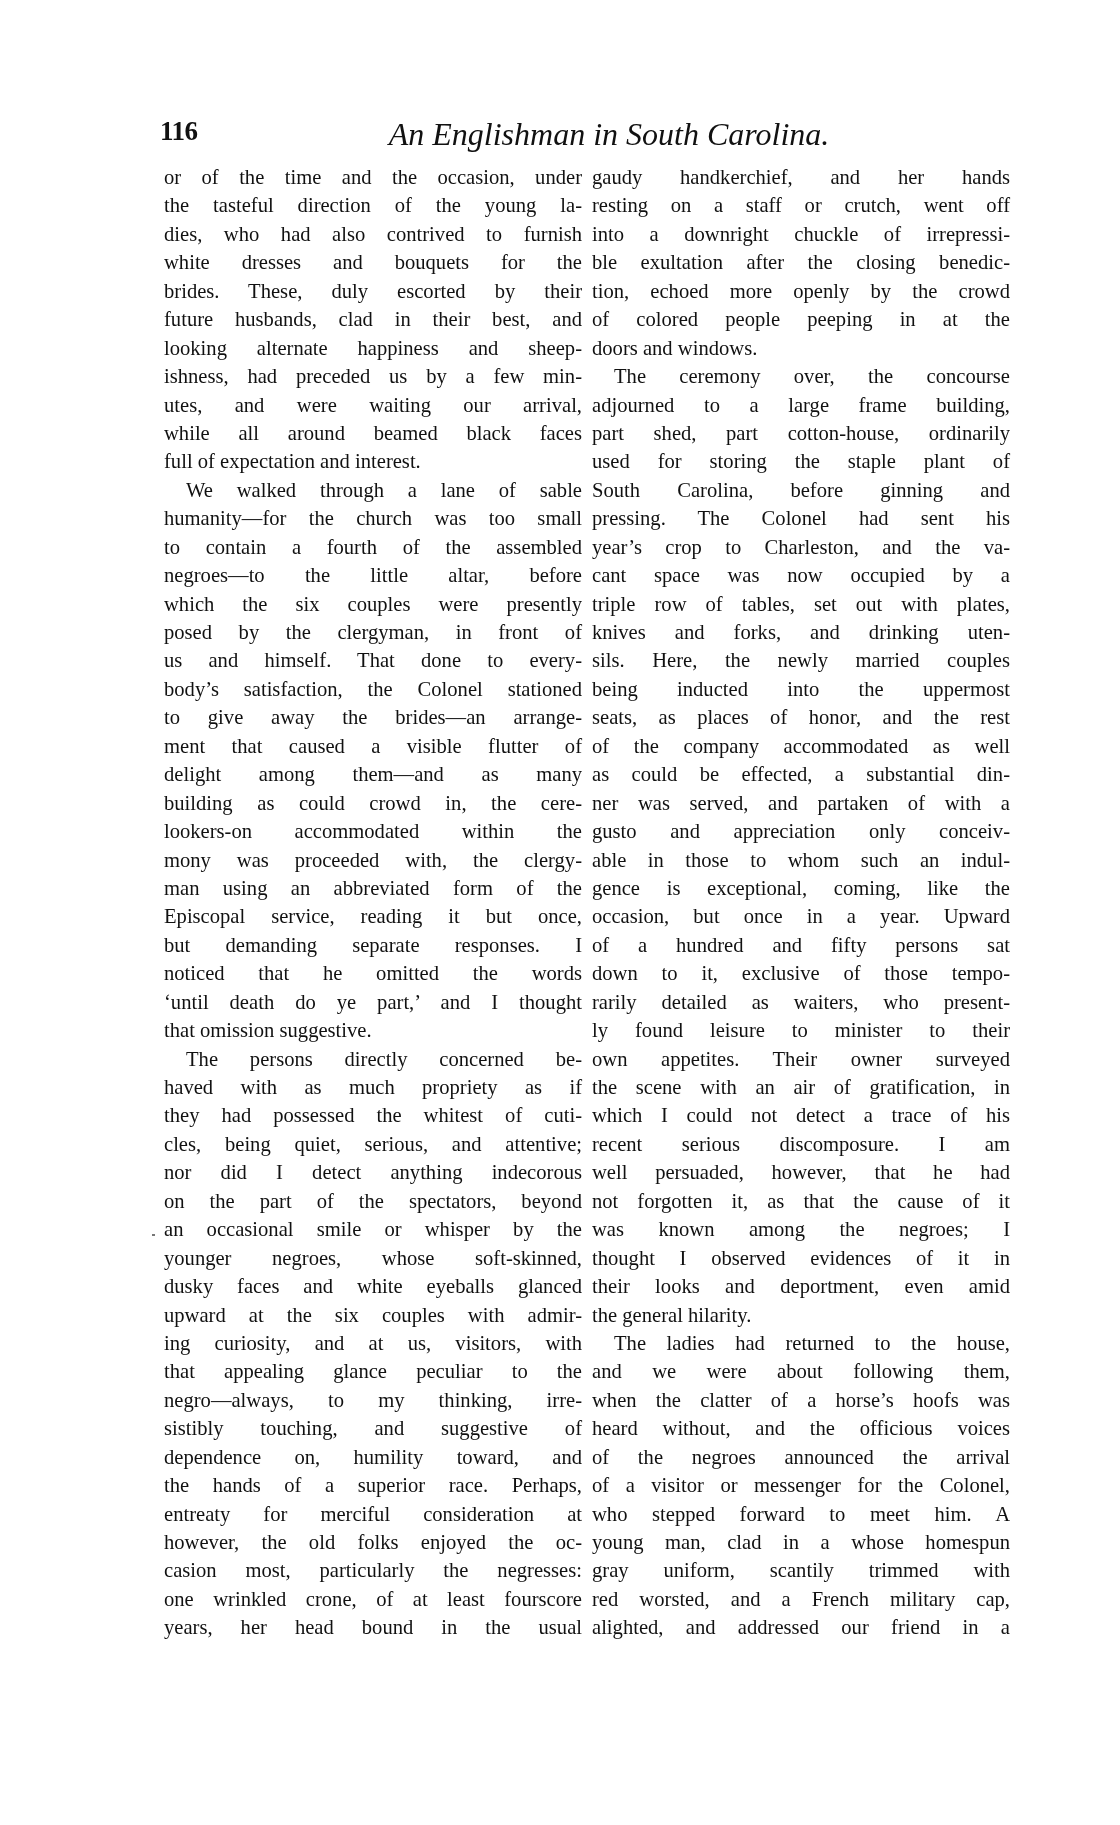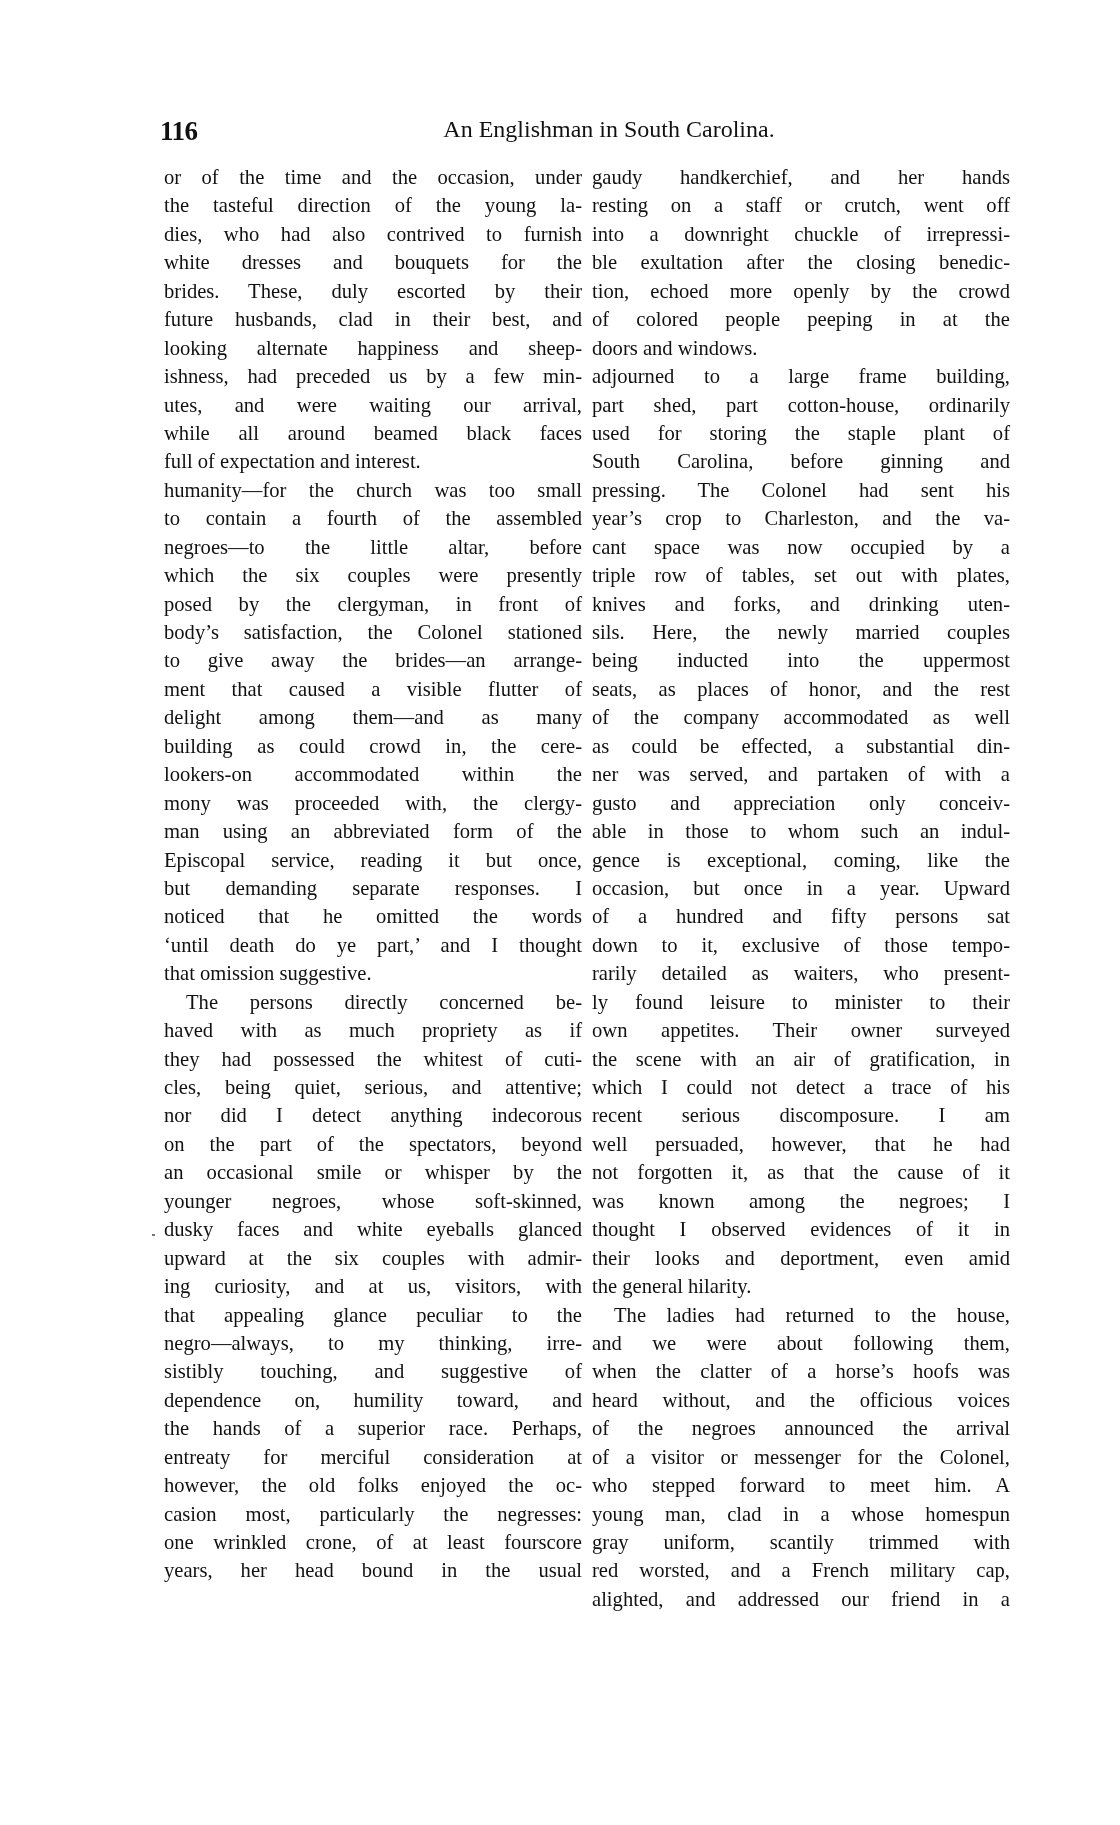--- a/index.html
+++ b/index.html
@@ -1,20 +1,20 @@
 <!DOCTYPE html>
 <html><head>
 <meta charset="utf-8">
 <style>
   html, body { margin: 0; padding: 0; background: #ffffff; }
   body { width: 1120px; height: 1825px; position: relative; overflow: hidden; color: #111111;
          font-family: "Liberation Serif", "DejaVu Serif", serif; }
   .header { position: absolute; top: 116px; left: 160px; width: 858px; height: 40px; }
   .page-number { position: absolute; left: 0; top: 0; font-size: 27px; font-weight: bold; letter-spacing: -0.5px; }
-  .running-title { position: absolute; left: 0; right: 0; top: 0; text-align: center; font-size: 24px; padding-left: 40px; }
+  .running-title { position: absolute; left: 0; right: 0; top: 0; text-align: center; font-size: 32px; font-style: italic; padding-left: 40px; }
   .column { position: absolute; top: 163px; width: 418px; font-size: 20.6px; line-height: 28.45px; }
   .col-left { left: 164px; }
   .col-right { left: 592px; }
   .line { display: block; white-space: nowrap; text-align: justify; text-align-last: justify; height: 28.45px; }
   .line.last { text-align-last: left; }
   .line.indent { padding-left: 22px; }
   .stray-mark { position: absolute; left: 152px; top: 1234px; width: 3px; height: 2px; background: #777; }
 </style>
 </head>
 <body>
@@ -29,25 +29,27 @@
     <span class="line">the tasteful direction of the young la-</span>
     <span class="line">dies, who had also contrived to furnish</span>
     <span class="line">white dresses and bouquets for the</span>
     <span class="line">brides. These, duly escorted by their</span>
     <span class="line">future husbands, clad in their best, and</span>
     <span class="line">looking alternate happiness and sheep-</span>
     <span class="line">ishness, had preceded us by a few min-</span>
     <span class="line">utes, and were waiting our arrival,</span>
     <span class="line">while all around beamed black faces</span>
     <span class="line last">full of expectation and interest.</span>
+    <span class="line indent">We walked through a lane of sable</span>
     <span class="line">humanity—for the church was too small</span>
     <span class="line">to contain a fourth of the assembled</span>
     <span class="line">negroes—to the little altar, before</span>
     <span class="line">which the six couples were presently</span>
     <span class="line">posed by the clergyman, in front of</span>
+    <span class="line">us and himself. That done to every-</span>
     <span class="line">body’s satisfaction, the Colonel stationed</span>
     <span class="line">to give away the brides—an arrange-</span>
     <span class="line">ment that caused a visible flutter of</span>
     <span class="line">delight among them—and as many</span>
     <span class="line">building as could crowd in, the cere-</span>
     <span class="line">lookers-on accommodated within the</span>
     <span class="line">mony was proceeded with, the clergy-</span>
     <span class="line">man using an abbreviated form of the</span>
     <span class="line">Episcopal service, reading it but once,</span>
     <span class="line">but demanding separate responses. I</span>
@@ -77,20 +79,21 @@
     <span class="line">years, her head bound in the usual</span>
   </div>
 <div class="column col-right" id="col-right">
     <span class="line">gaudy handkerchief, and her hands</span>
     <span class="line">resting on a staff or crutch, went off</span>
     <span class="line">into a downright chuckle of irrepressi-</span>
     <span class="line">ble exultation after the closing benedic-</span>
     <span class="line">tion, echoed more openly by the crowd</span>
     <span class="line">of colored people peeping in at the</span>
     <span class="line last">doors and windows.</span>
+    <span class="line indent">The ceremony over, the concourse</span>
     <span class="line">adjourned to a large frame building,</span>
     <span class="line">part shed, part cotton-house, ordinarily</span>
     <span class="line">used for storing the staple plant of</span>
     <span class="line">South Carolina, before ginning and</span>
     <span class="line">pressing. The Colonel had sent his</span>
     <span class="line">year’s crop to Charleston, and the va-</span>
     <span class="line">cant space was now occupied by a</span>
     <span class="line">triple row of tables, set out with plates,</span>
     <span class="line">knives and forks, and drinking uten-</span>
     <span class="line">sils. Here, the newly married couples</span>

